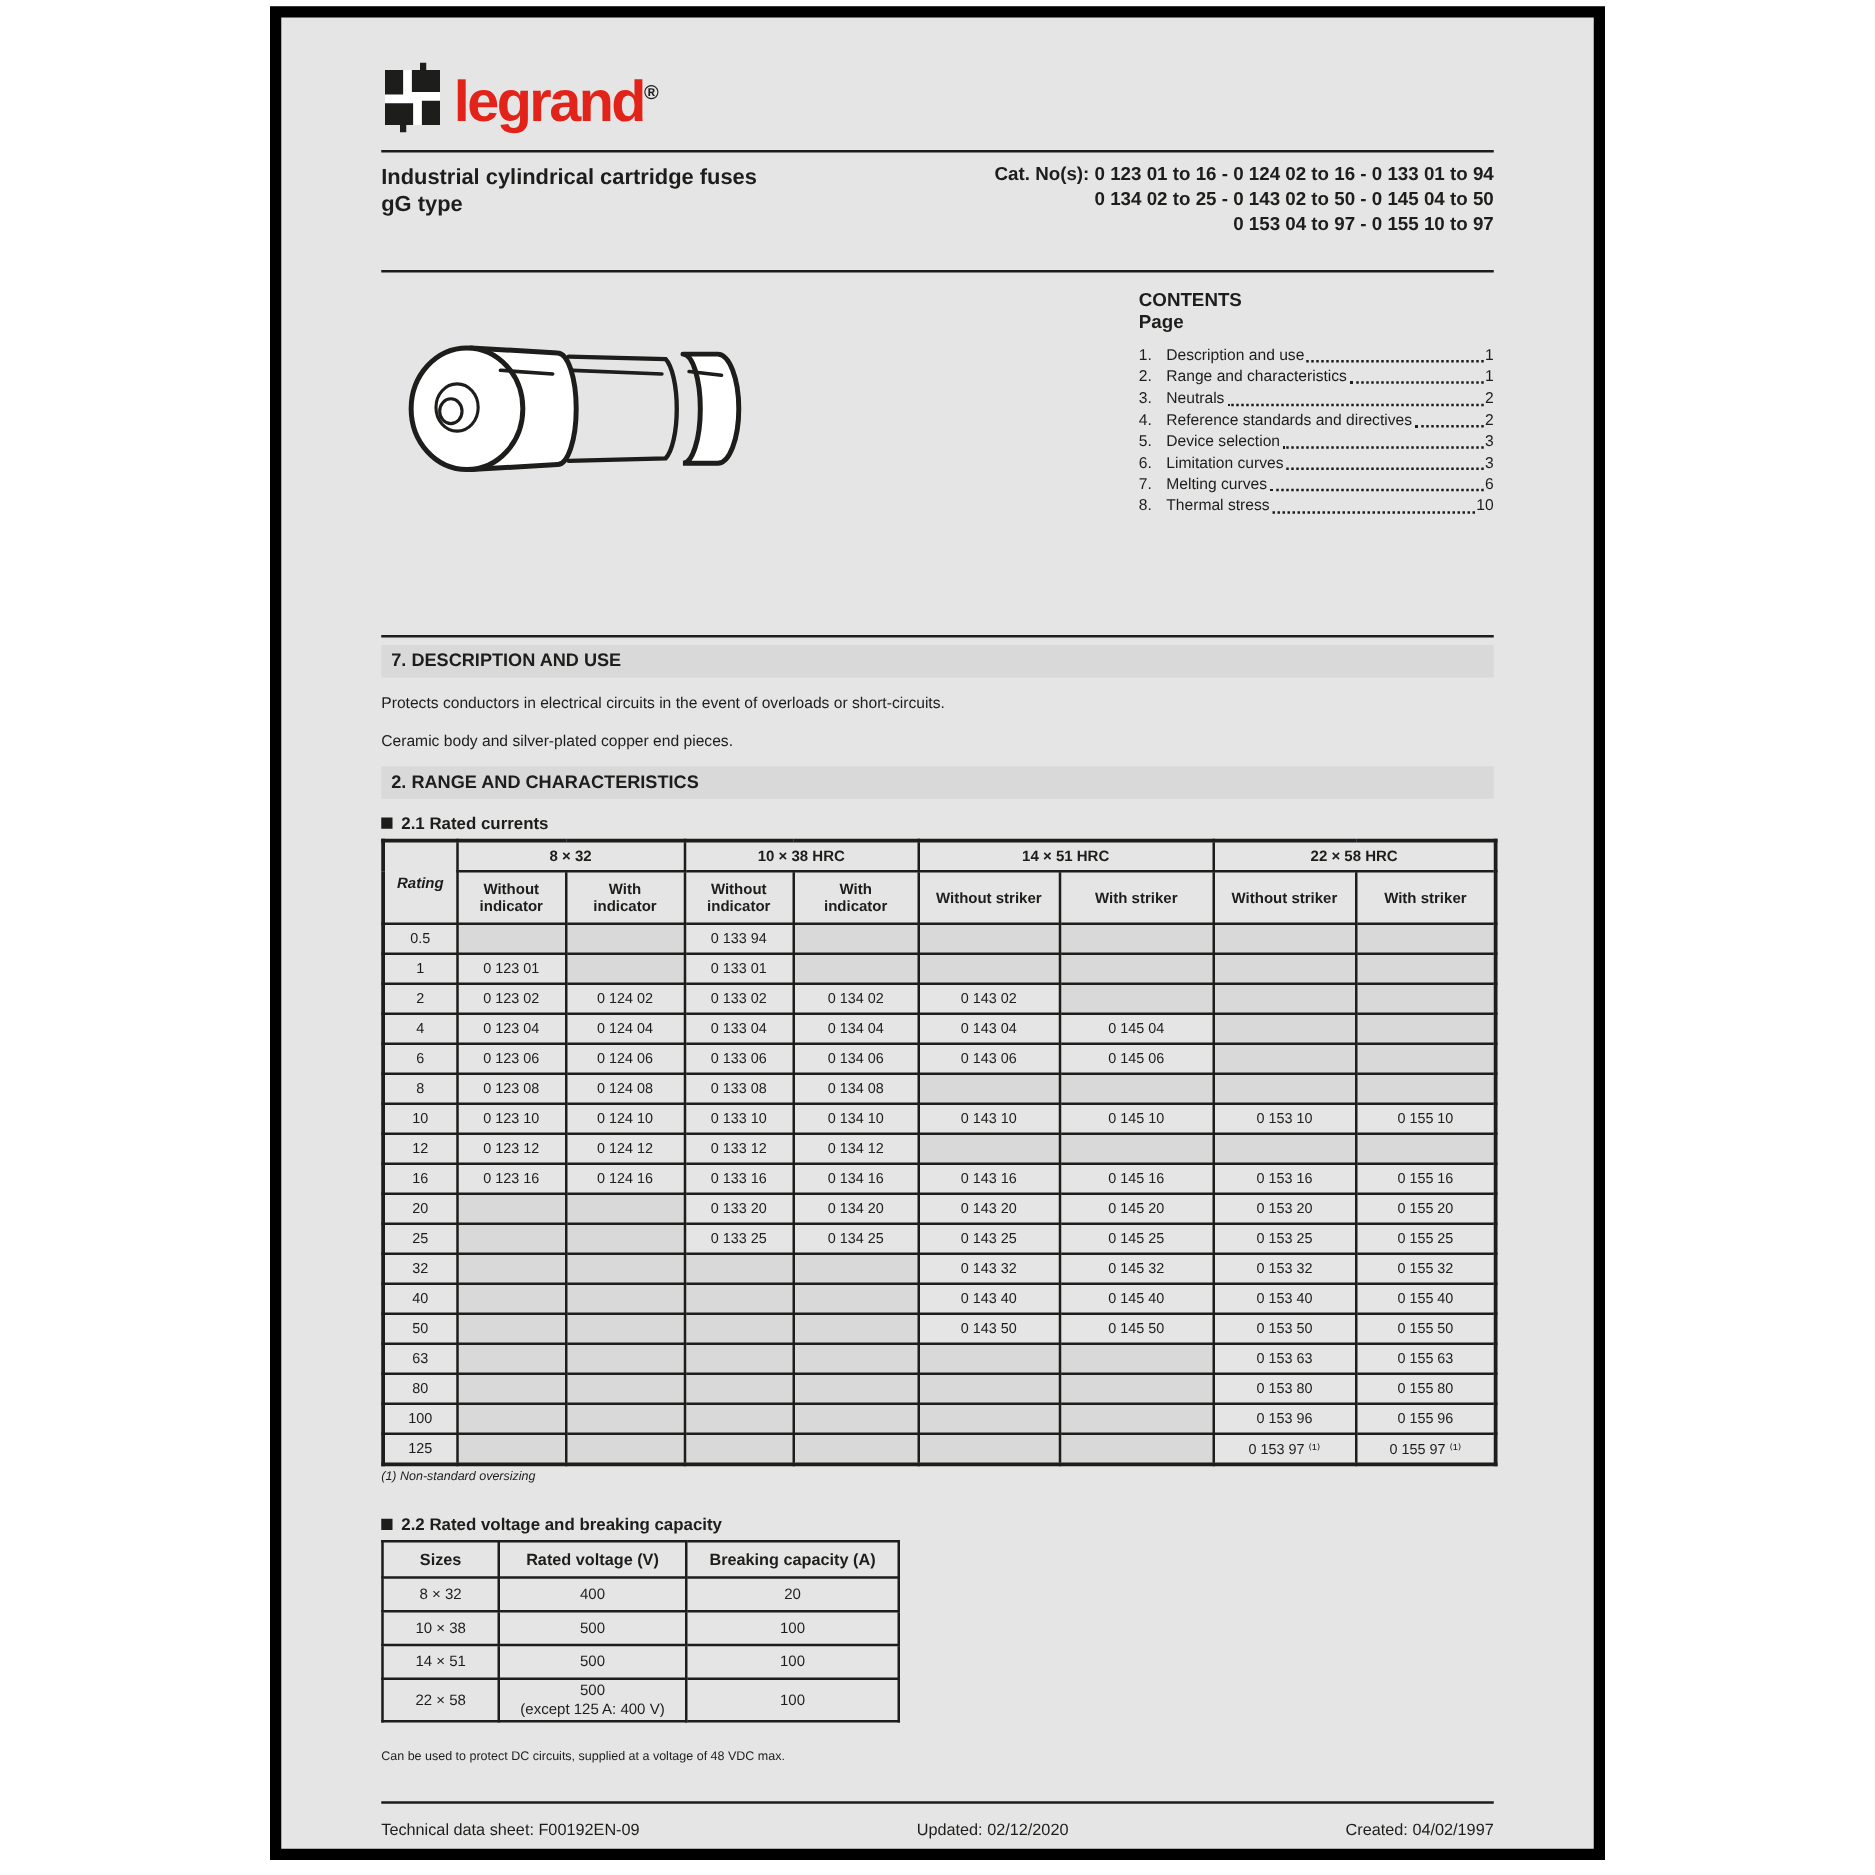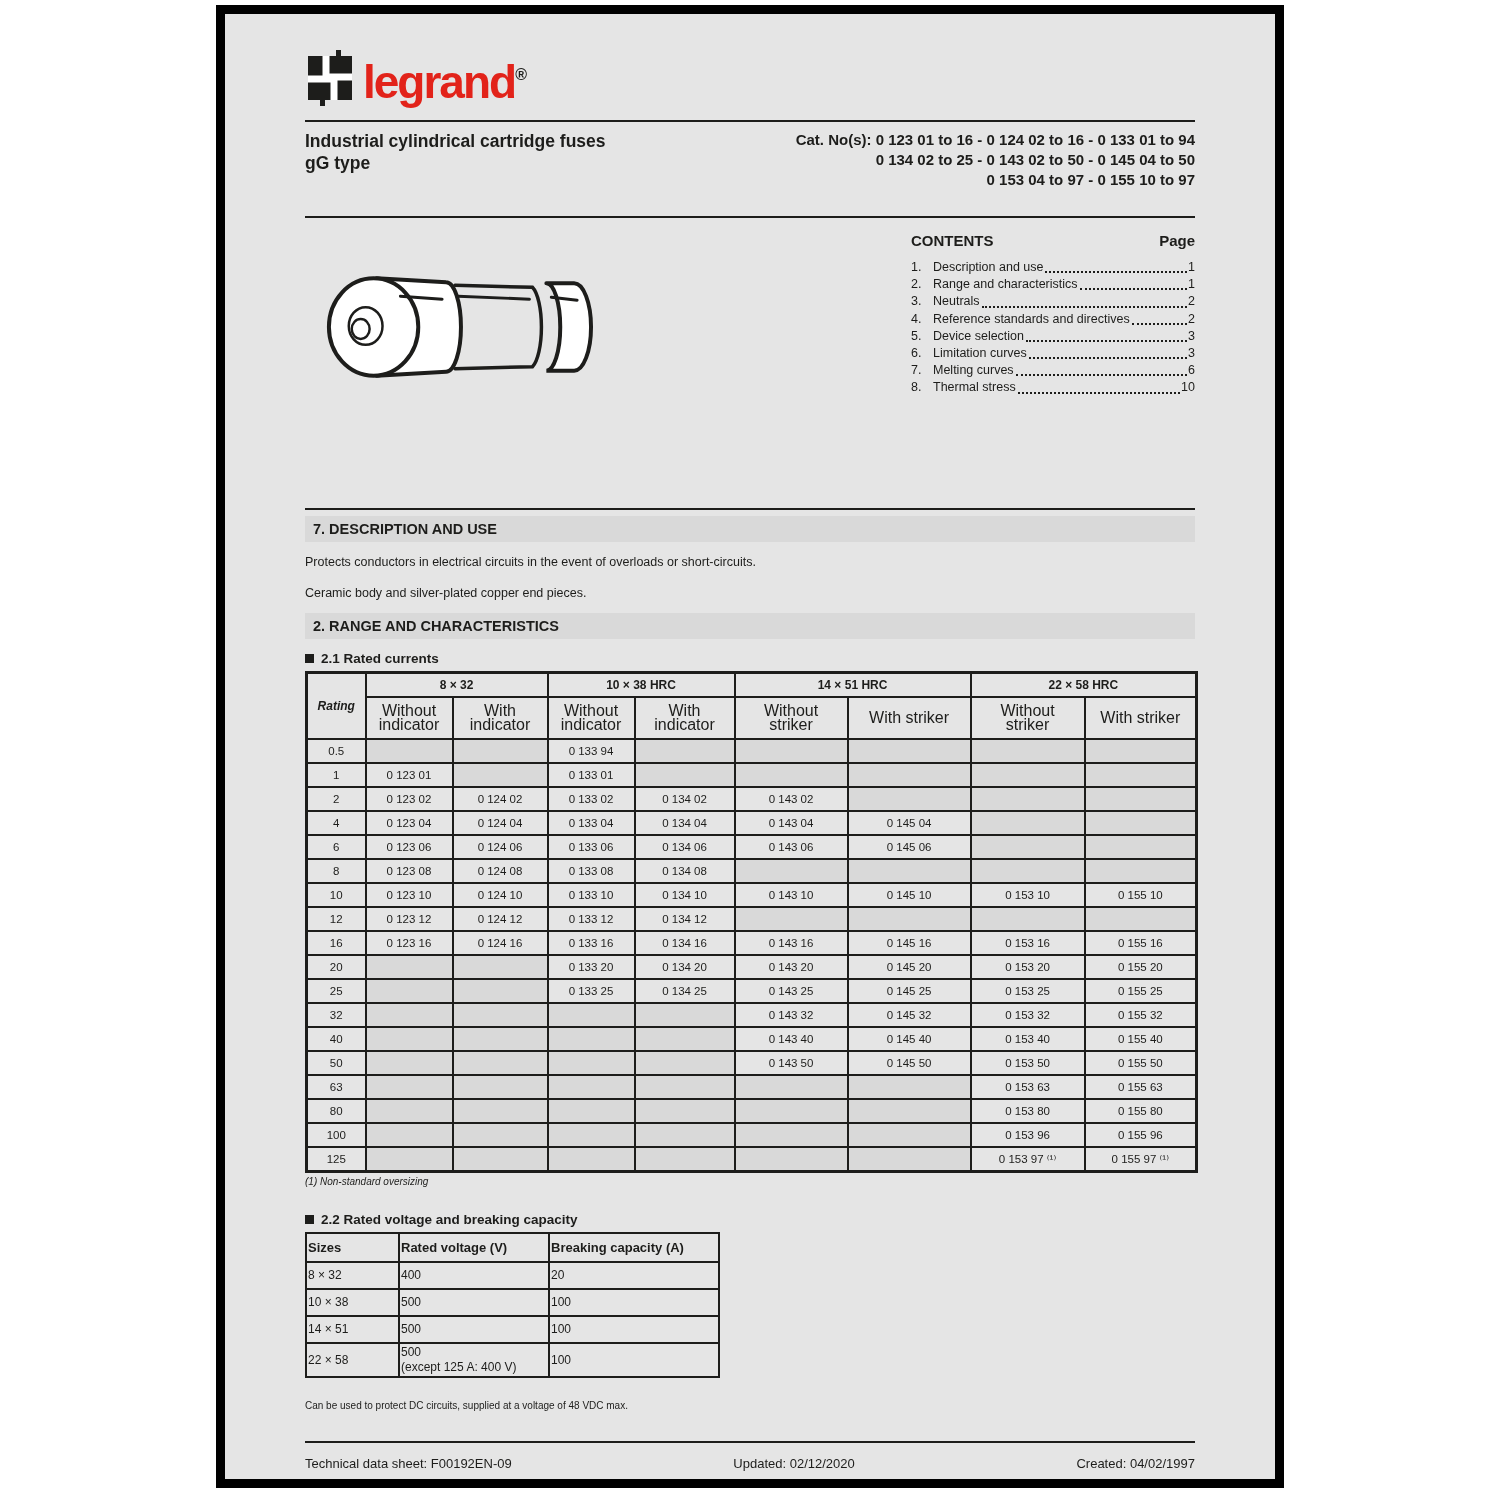--- a/index.html
+++ b/index.html
@@ -20,52 +20,52 @@
   .wordmark sup{font-size:16px;color:#1d1d1b;vertical-align:18px;letter-spacing:0;}
   .rule-1{margin-top:14px;}
   .title-row{margin-top:8px;display:flex;justify-content:space-between;}
   .doc-title{font-size:17.5px;font-weight:bold;line-height:22px;white-space:pre-line;}
   .cat-nos{font-size:15px;font-weight:bold;line-height:20px;text-align:right;}
   .rule-2{margin-top:26px;}
   
   .media-row{display:flex;height:284px;}
   .fuse-fig{margin:52px 0 0 12px;flex:0 0 auto;}
   .toc{margin-left:auto;margin-top:14px;width:284px;}
-  .toc-head{display:flex;justify-content:space-between;font-weight:bold;font-size:15px;}
+  .toc-head{display:flex;justify-content:space-between;font-weight:bold;font-size:15px;flex-direction:column;}
   ul.toc-list{list-style:none;margin:10px 0 0 0;padding:0;}
   ul.toc-list li{display:flex;align-items:flex-end;font-size:12.5px;line-height:17.2px;}
   .toc-num{flex:0 0 22px;}
   .toc-label{white-space:nowrap;}
   .toc-dots{flex:1;border-bottom:2px dotted #1d1d1b;margin:0 1px 3px 2px;min-width:8px;}
   .toc-page{flex:0 0 auto;}
   
   .rule-3{margin-top:6px;}
   .section-bar{margin-top:6px;background:#d9d9d9;font-weight:bold;font-size:14.5px;padding:5px 8px;}
   .bar-2{margin-top:13px;}
   .body-text{font-size:12.5px;margin-top:13px;}
   .p2{margin-top:17px;}
   .subhead{margin-top:12px;font-weight:bold;font-size:13.5px;display:flex;align-items:center;}
   .subhead .sq{width:9px;height:9px;background:#1d1d1b;margin-right:7px;flex:0 0 auto;}
   .subhead-2{margin-top:25px;}
   
   table{border-collapse:collapse;table-layout:fixed;}
   .rc-table{width:890px;margin-top:5px;border:3px solid #1d1d1b;}
   .rc-table th,.rc-table td{border:2px solid #1d1d1b;text-align:center;padding:0;}
   .rc-table .group-h{font-size:12px;font-weight:bold;height:22px;}
-  .rc-table .sub-h{font-size:16px;font-weight:normal;height:40px;line-height:14px;padding:0 10px;}
+  .rc-table .sub-h{font-size:12px;font-weight:bold;height:40px;line-height:14px;padding:0 10px;}
   .rc-table .rating-h{font-size:12px;font-weight:bold;font-style:italic;}
   .rc-table td{font-size:11.5px;height:22px;}
   .rc-table td.na{background:#d9d9d9;}
   .col-rating{width:59px;}
   .col-c1{width:87px;}.col-c2{width:95px;}.col-c3{width:87px;}.col-c4{width:100px;}
   .col-c5{width:113px;}.col-c6{width:123px;}.col-c7{width:114px;}.col-c8{width:112px;}
   .footnote{font-style:italic;font-size:10px;margin-top:3px;}
   
   .rv-table{width:413px;margin-top:5px;border:2px solid #1d1d1b;}
-  .rv-table th,.rv-table td{border:2px solid #1d1d1b;text-align:left;}
+  .rv-table th,.rv-table td{border:2px solid #1d1d1b;text-align:center;}
   .rv-table th{font-size:13px;font-weight:bold;height:25px;}
   .rv-table td{font-size:12px;height:23px;white-space:pre-line;line-height:15px;}
   .rv-c1{width:93px;}.rv-c2{width:150px;}.rv-c3{width:170px;}
   .dc-note{font-size:10px;margin-top:22px;}
   
   .rule-4{margin-top:30px;}
   .footer-row{display:flex;justify-content:space-between;align-items:center;font-size:13px;padding:13px 0;}
   svg{display:block;}
 </style>
 </head>

